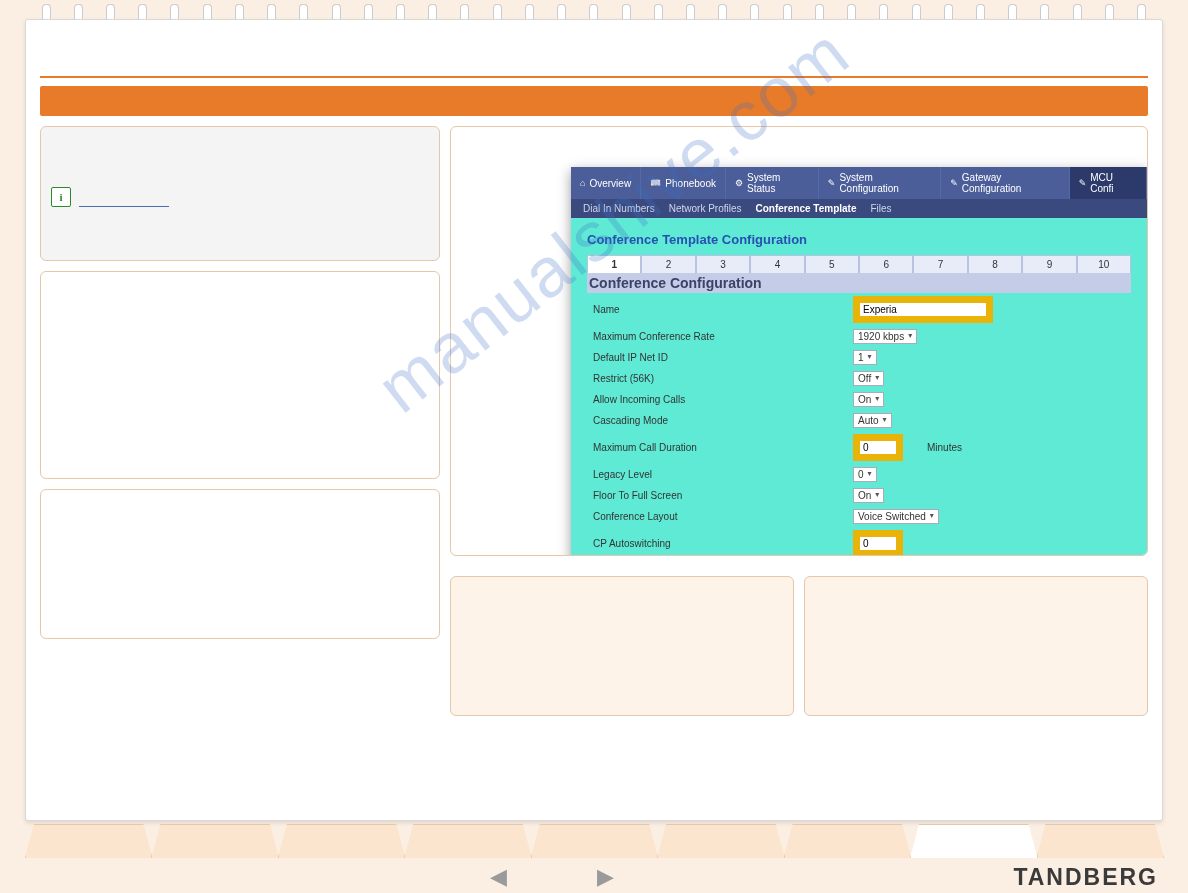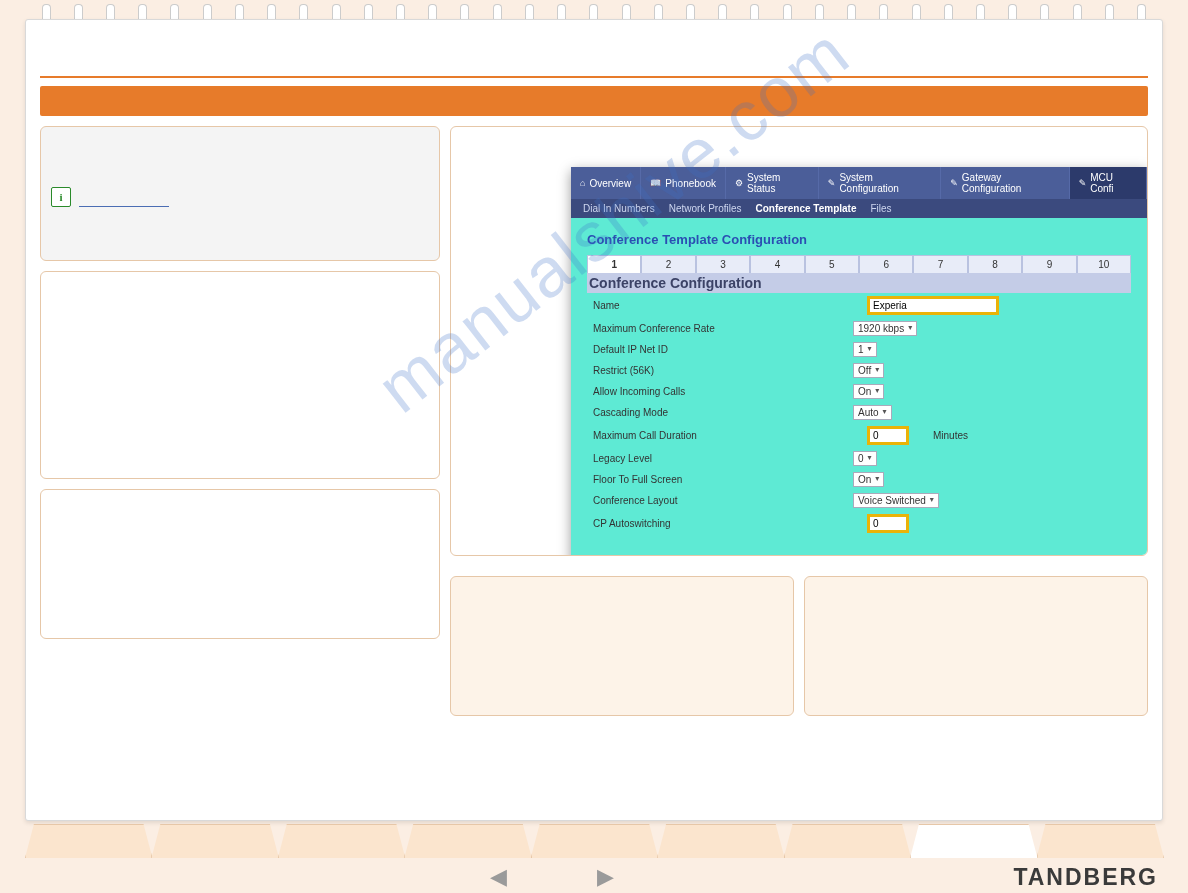--- a/index.html
+++ b/index.html
@@ -106,23 +106,22 @@
     background:#c4cce7; font-size:14px; font-weight:bold;
     padding:2px 2px; color:#3b4266;
   }
   .form-row {
     display:grid; grid-template-columns:260px 260px;
     align-items:center; font-size:10px;
     padding:3px 6px; color:#333;
   }
   .form-row input[type=text] {
     font-size:10px; padding:1px 3px;
-    border:3px solid #eab308; background:#fff;
+    border:7px solid #eab308; background:#fff;
     width:120px;
-    margin-left:14px;
   }
   .form-row input.short { width:30px;}
   .form-row .sel-box {
     display:inline-flex; 
     border:1px solid #aab; background:#fff;
     font-size:10px; padding:1px 4px;
   }
   .form-row .sel-box .chev { margin-left:4px; font-size:8px; color:#555;}
   .form-row .after { margin-left:24px; font-size:10px; color:#333;}
   .bottom-boxes { display:flex; gap:10px; margin-top:10px;}

